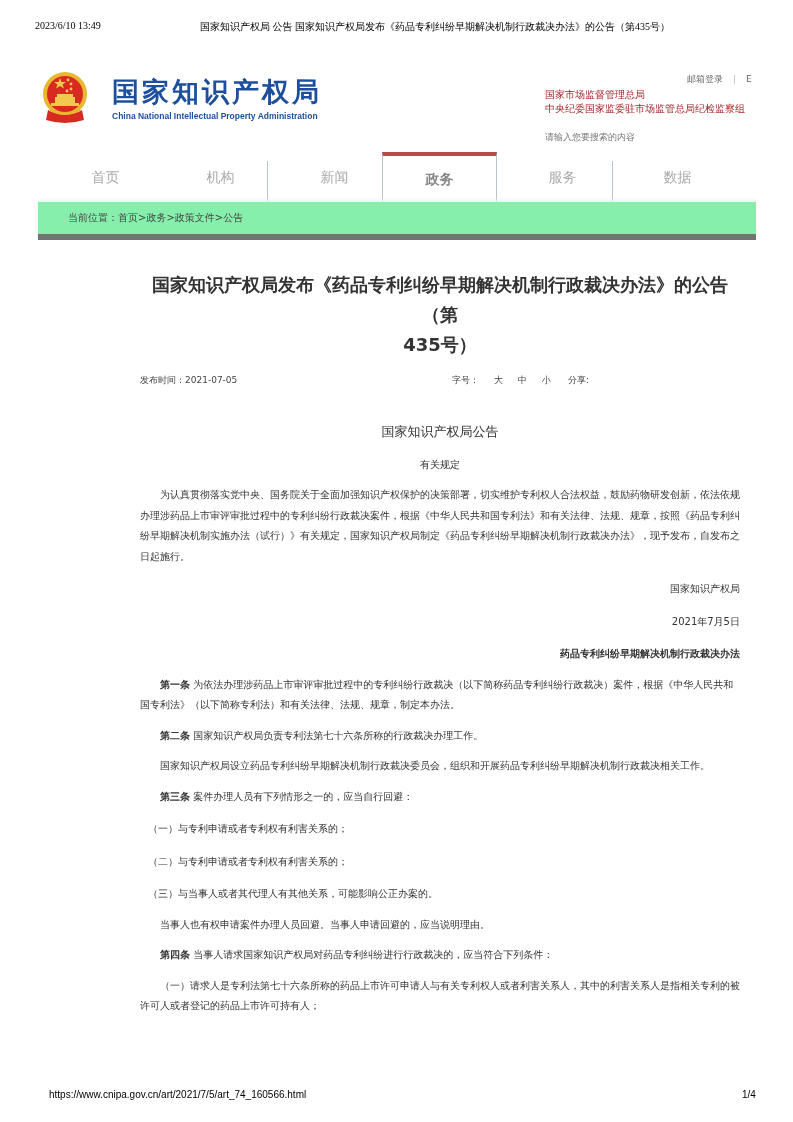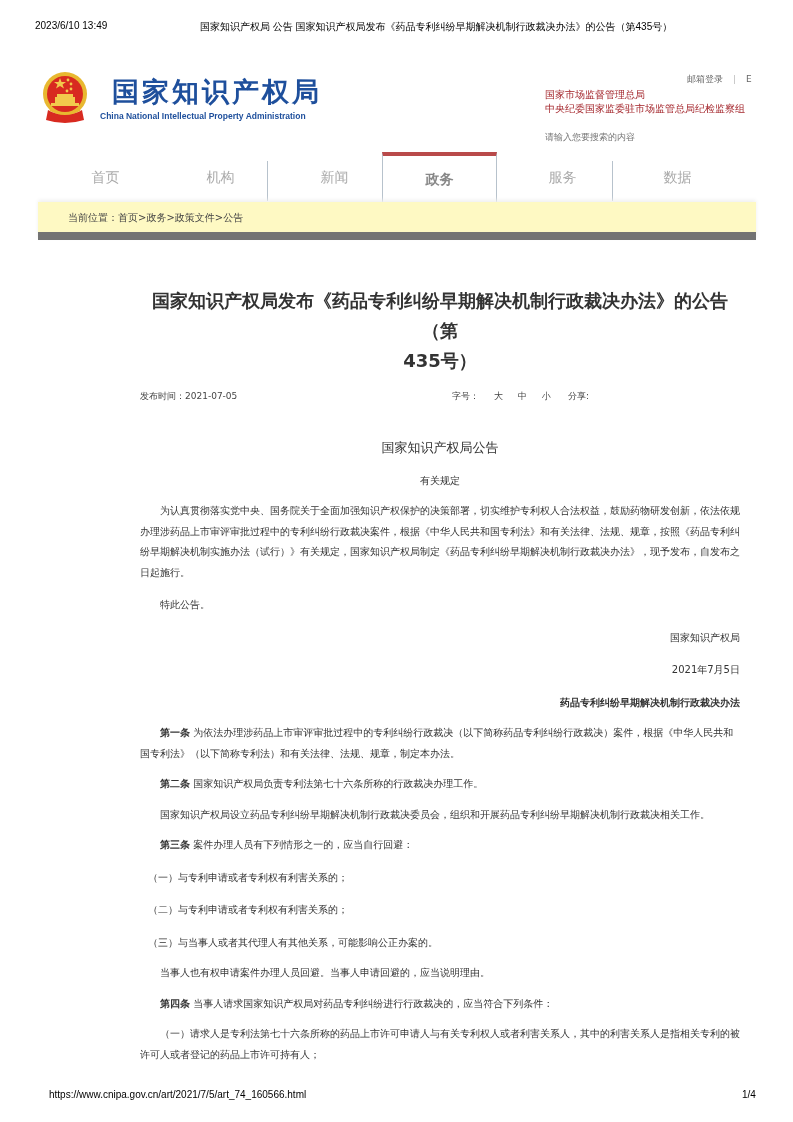--- a/index.html
+++ b/index.html
@@ -1,45 +1,45 @@
 <!DOCTYPE html>
 <html><head>
 <meta charset="utf-8">
 <style>
   * { box-sizing: border-box; margin: 0; padding: 0; }
   html, body { width: 793px; height: 1122px; background: #fff; overflow: hidden; }
   body { font-family: "DejaVu Sans", "Liberation Sans", sans-serif; color: #333; position: relative; }
 
-  .print-header { position: absolute; top: 0; left: 0; width: 793px; height: 40px; font-size: 10px; color: #000; font-family: Liberation Sans, sans-serif; }
+  .print-header { position: absolute; top: 0; left: 0; width: 793px; height: 40px; font-size: 10px; color: #000; font-family: Liberation Serif, serif; }
   .print-header .ts { position: absolute; left: 35px; top: 20px; }
   .print-header .pt { position: absolute; left: 200px; top: 20px; }
 
   .logo { position: absolute; left: 40px; top: 70px; width: 300px; height: 60px; }
   .emblem { position: absolute; left: 0; top: 0; width: 50px; height: 54px; }
   .logo-cn { position: absolute; left: 72px; top: 4px; font-size: 27px; font-weight: bold; color: #1e4f9c; letter-spacing: 3px; white-space: nowrap; }
-  .logo-en { position: absolute; left: 60px; top: 41px; font-size: 8.5px; font-weight: bold; color: #1e4f9c; white-space: nowrap; font-family: "Liberation Sans", sans-serif; }
+  .logo-en { position: absolute; left: 72px; top: 41px; font-size: 8.5px; font-weight: bold; color: #1e4f9c; white-space: nowrap; font-family: "Liberation Sans", sans-serif; }
 
   .top-right { position: absolute; left: 545px; top: 70px; width: 248px; }
   .login-row { position: absolute; left: 142px; top: 3px; font-size: 9px; color: #666; white-space: nowrap; }
   .login-row .sep { color: #bbb; margin: 0 10px 0 10px; }
   .link-red { position: absolute; left: 0; font-size: 10px; color: #a3242a; white-space: nowrap; }
   .link-red.l1 { top: 18px; }
   .link-red.l2 { top: 32px; }
   .search-ph { position: absolute; left: 0; top: 62px; font-size: 9px; color: #666; white-space: nowrap; background: transparent; border: none; outline: none; width: 200px; font-family: "DejaVu Sans", sans-serif; }
 
   .nav { position: absolute; left: 38px; top: 150px; width: 718px; height: 52px; }
   .nav-item { position: absolute; top: 0; height: 50px; width: 115px; text-align: center; font-size: 14px; color: #aaa; line-height: 54px; }
   .nav-item.active { color: #888; font-weight: bold; border-top: 4px solid #b94a4a; border-left: 1px solid #b7c2cc; border-right: 1px solid #b7c2cc; line-height: 46px; top: 2px; }
   .nav-div { position: absolute; top: 11px; height: 40px; width: 1px; background: #b7c2cc; }
 
-  .crumb-bar { position: absolute; left: 38px; top: 202px; width: 718px; height: 38px; background: #fef9c3; box-shadow: 0 -2px 4px #f0f0f0; border-bottom: 8px solid #737373; }
+  .crumb-bar { position: absolute; left: 38px; top: 202px; width: 718px; height: 38px; background: #86efac; box-shadow: 0 -2px 4px #f0f0f0; border-bottom: 6px solid #737373; }
   .crumb { position: absolute; left: 30px; top: 9px; font-size: 10px; color: #444; white-space: nowrap; }
 
   .article { position: absolute; left: 140px; top: 270px; width: 600px; }
-  .title { text-align: center; font-size: 18px; line-height: 30px; color: #333; margin-top: 16px; }
+  .title { text-align: center; font-size: 18px; line-height: 30px; color: #333; }
   .meta { position: relative; height: 20px; margin-top: 14px; font-size: 9px; color: #444; }
   .meta .pub { position: absolute; left: 0; top: 0; }
   .meta .fontsize { position: absolute; left: 312px; top: 0; white-space: nowrap; }
   .meta .fontsize span { margin-right: 12px; margin-top: 32px; }
   .meta .share { position: absolute; left: 428px; top: 0; }
 
   .body-text { font-size: 10px; color: #333; line-height: 20.5px; }
   .center { text-align: right; }
   .right { text-align: right; }
   .sub-title { font-size: 13px; margin-top: 28px; text-align: center; }
@@ -118,21 +118,20 @@
       <span>中</span>
       <span>小</span>
     </span>
     <span class="share">分享:</span>
   </div>
 
   <div class="body-text">
     <div class="sub-title">国家知识产权局公告</div>
     <div class="num">有关规定</div>
     <p class="para">为认真贯彻落实党中央、国务院关于全面加强知识产权保护的决策部署，切实维护专利权人合法权益，鼓励药物研发创新，依法依规办理涉药品上市审评审批过程中的专利纠纷行政裁决案件，根据《中华人民共和国专利法》和有关法律、法规、规章，按照《药品专利纠纷早期解决机制实施办法（试行）》有关规定，国家知识产权局制定《药品专利纠纷早期解决机制行政裁决办法》，现予发布，自发布之日起施行。</p>
-    <p class="para" style="margin-top:12px">特此公告。</p>
     <p class="right" style="margin-top:12px">国家知识产权局</p>
     <p class="right" style="margin-top:12px">2021年7月5日</p>
     <p class="center" style="margin-top:12px; font-weight:bold">药品专利纠纷早期解决机制行政裁决办法</p>
     <p class="para"><b>第一条</b><span> 为依法办理涉药品上市审评审批过程中的专利纠纷行政裁决（以下简称药品专利纠纷行政裁决）案件，根据《中华人民共和国专利法》（以下简称专利法）和有关法律、法规、规章，制定本办法。</span></p>
     <p class="para"><b>第二条</b><span> 国家知识产权局负责专利法第七十六条所称的行政裁决办理工作。</span></p>
     <p class="para">国家知识产权局设立药品专利纠纷早期解决机制行政裁决委员会，组织和开展药品专利纠纷早期解决机制行政裁决相关工作。</p>
     <p class="para"><b>第三条</b><span> 案件办理人员有下列情形之一的，应当自行回避：</span></p>
     <p class="item">（一）与专利申请或者专利权有利害关系的；</p>
     <p class="item">（二）与专利申请或者专利权有利害关系的；</p>
     <p class="item">（三）与当事人或者其代理人有其他关系，可能影响公正办案的。</p>

